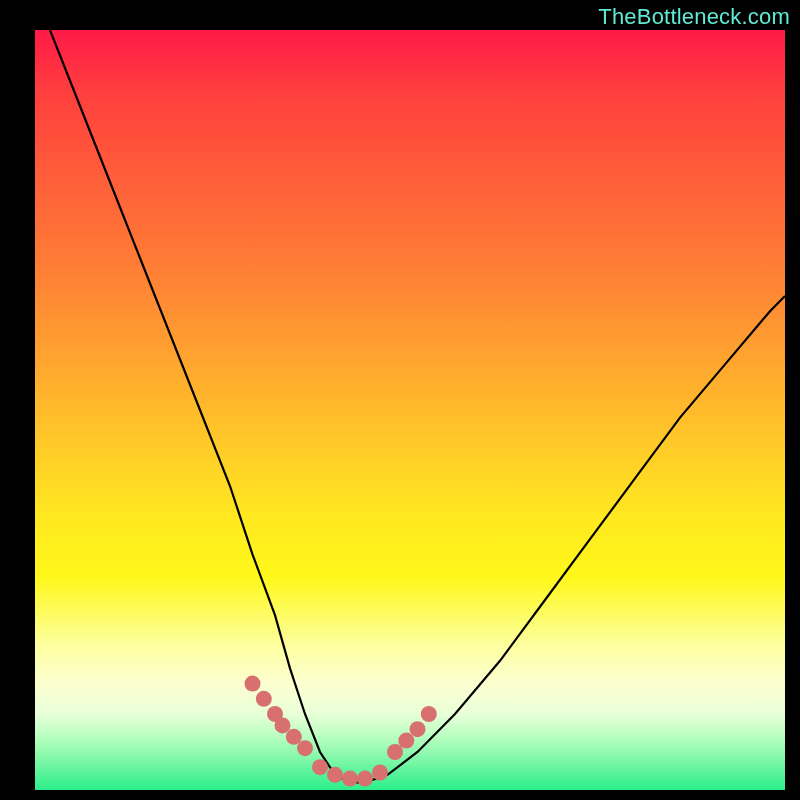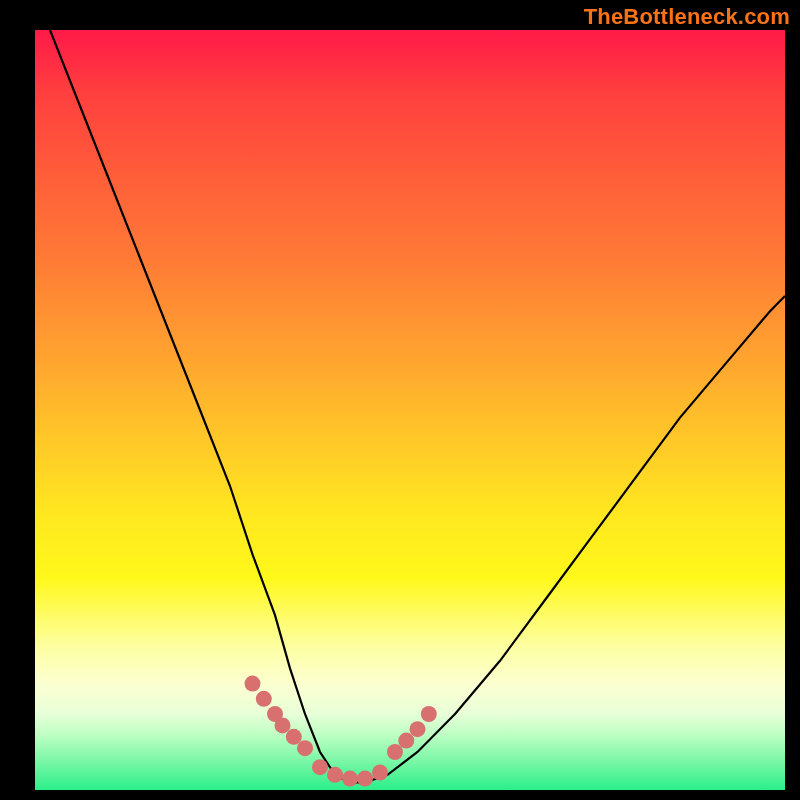--- a/index.html
+++ b/index.html
@@ -16,23 +16,23 @@
     left: 0;
     top: 0;
     width: 800px;
     height: 800px;
     background: #000;
   }
   .watermark {
     position: absolute;
     top: 4px;
     right: 10px;
-    color: #f97316;
+    color: #5eead4;
     font-size: 22px;
-    font-weight: 700;
+    font-weight: 400;
     letter-spacing: 0.2px;
     z-index: 20;
   }
   .plot {
     position: absolute;
     left: 35px;
     top: 30px;
     width: 750px;
     height: 760px;
     overflow: hidden;

